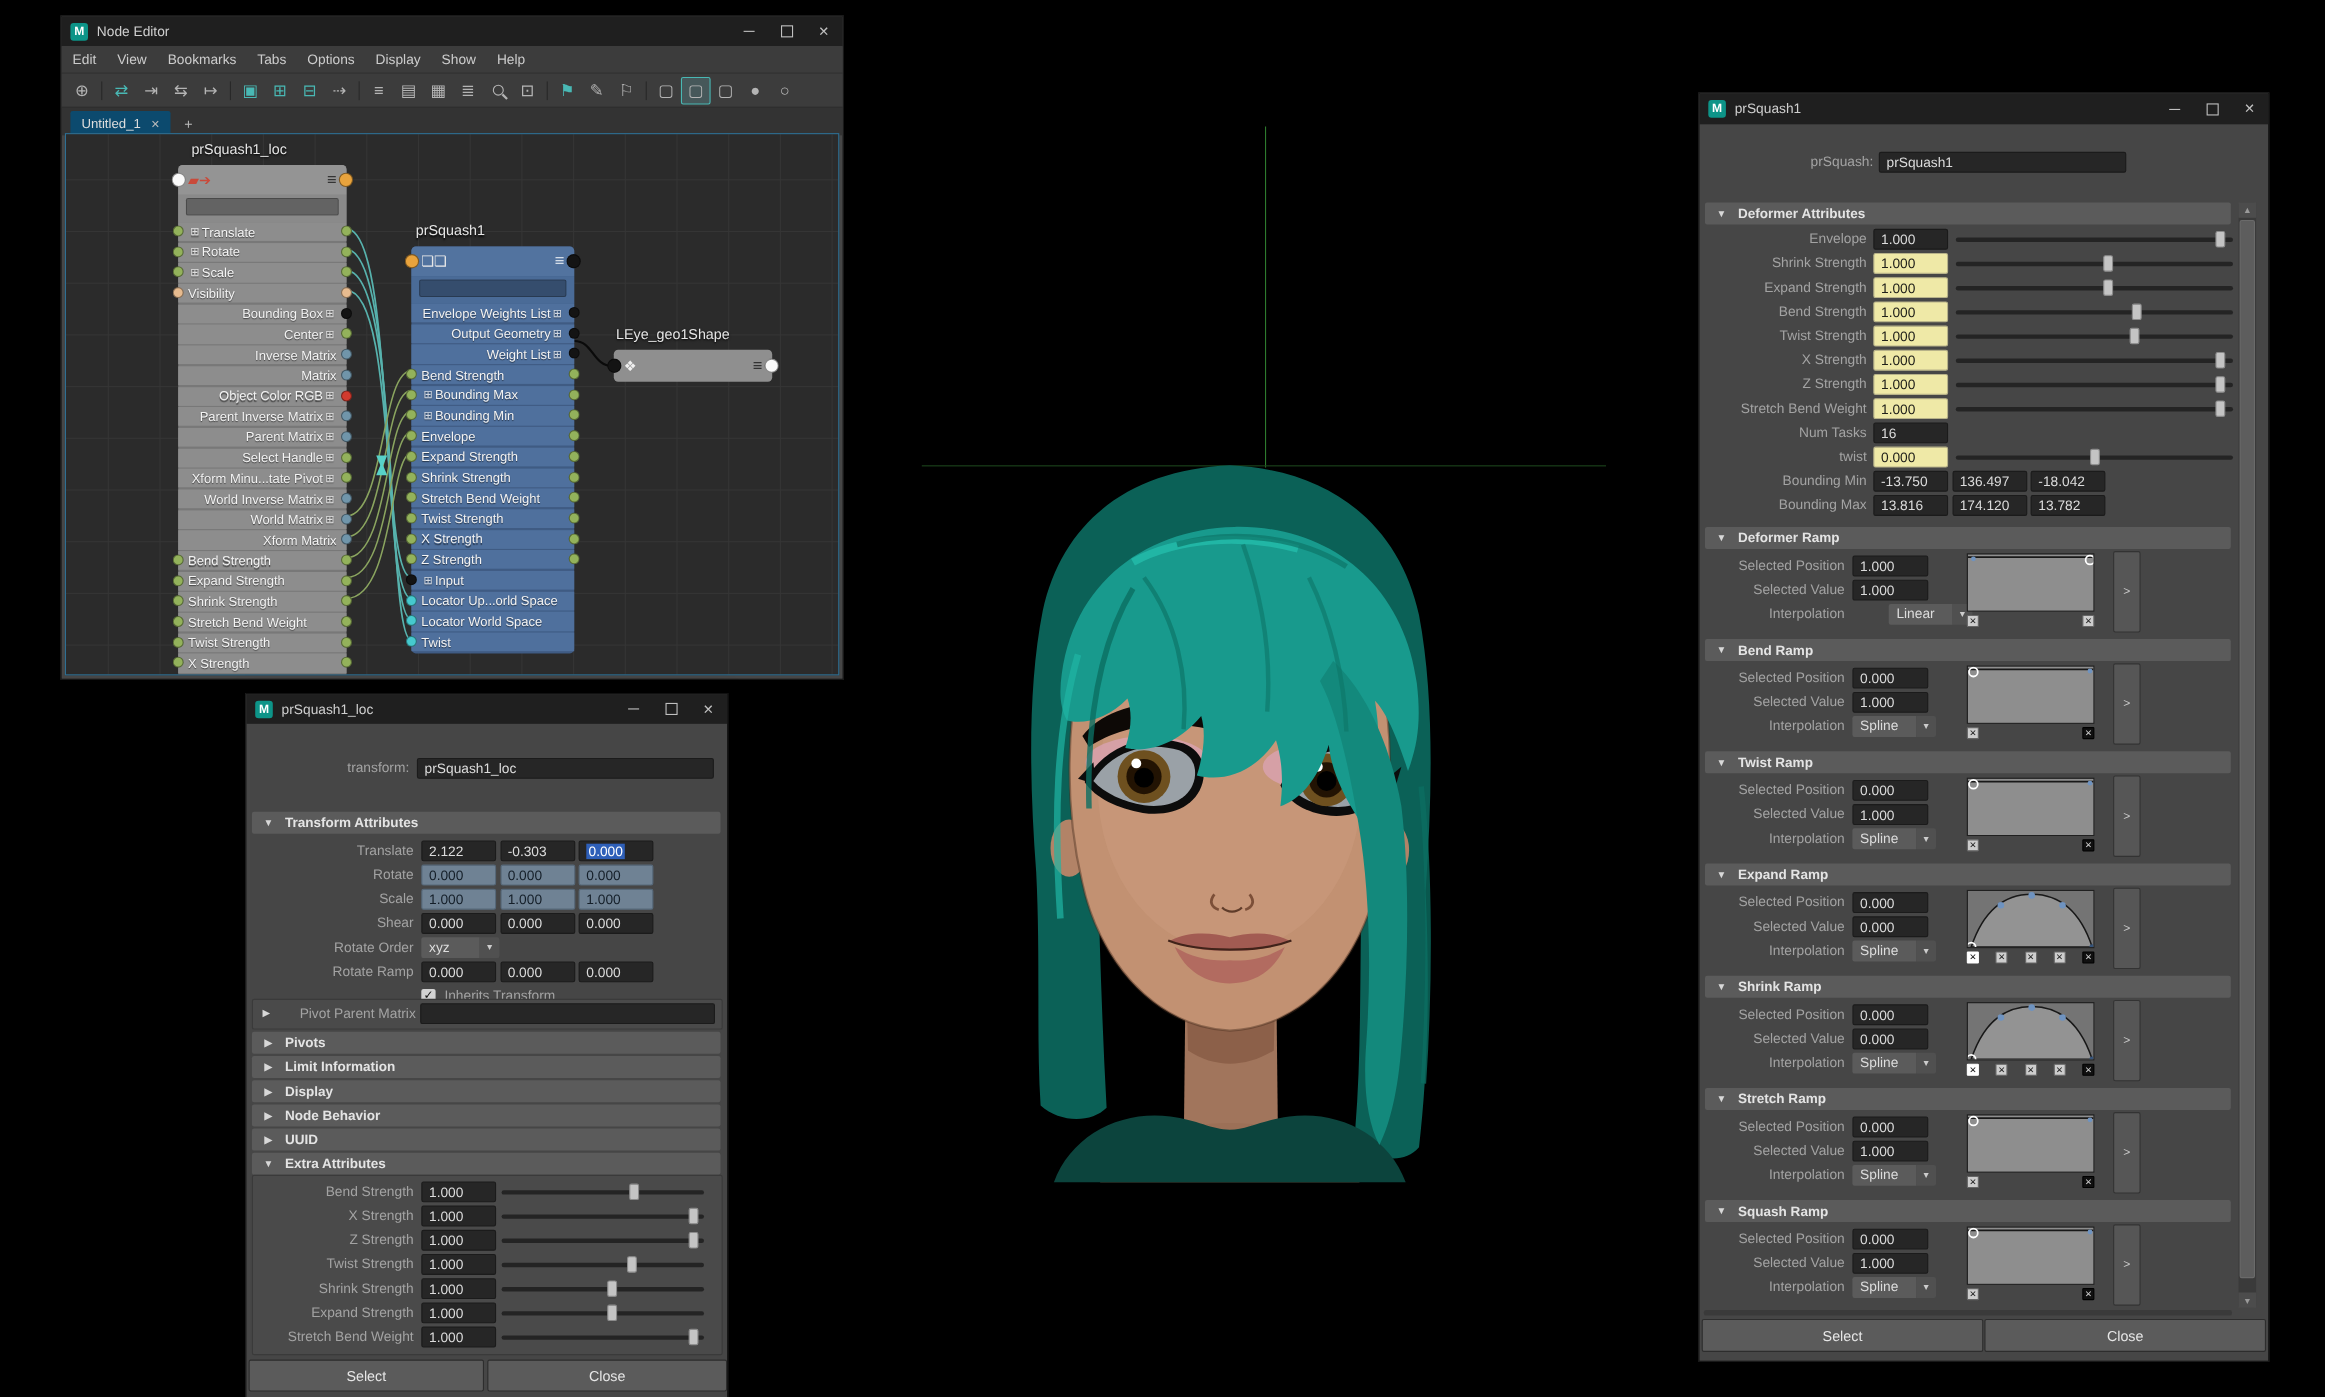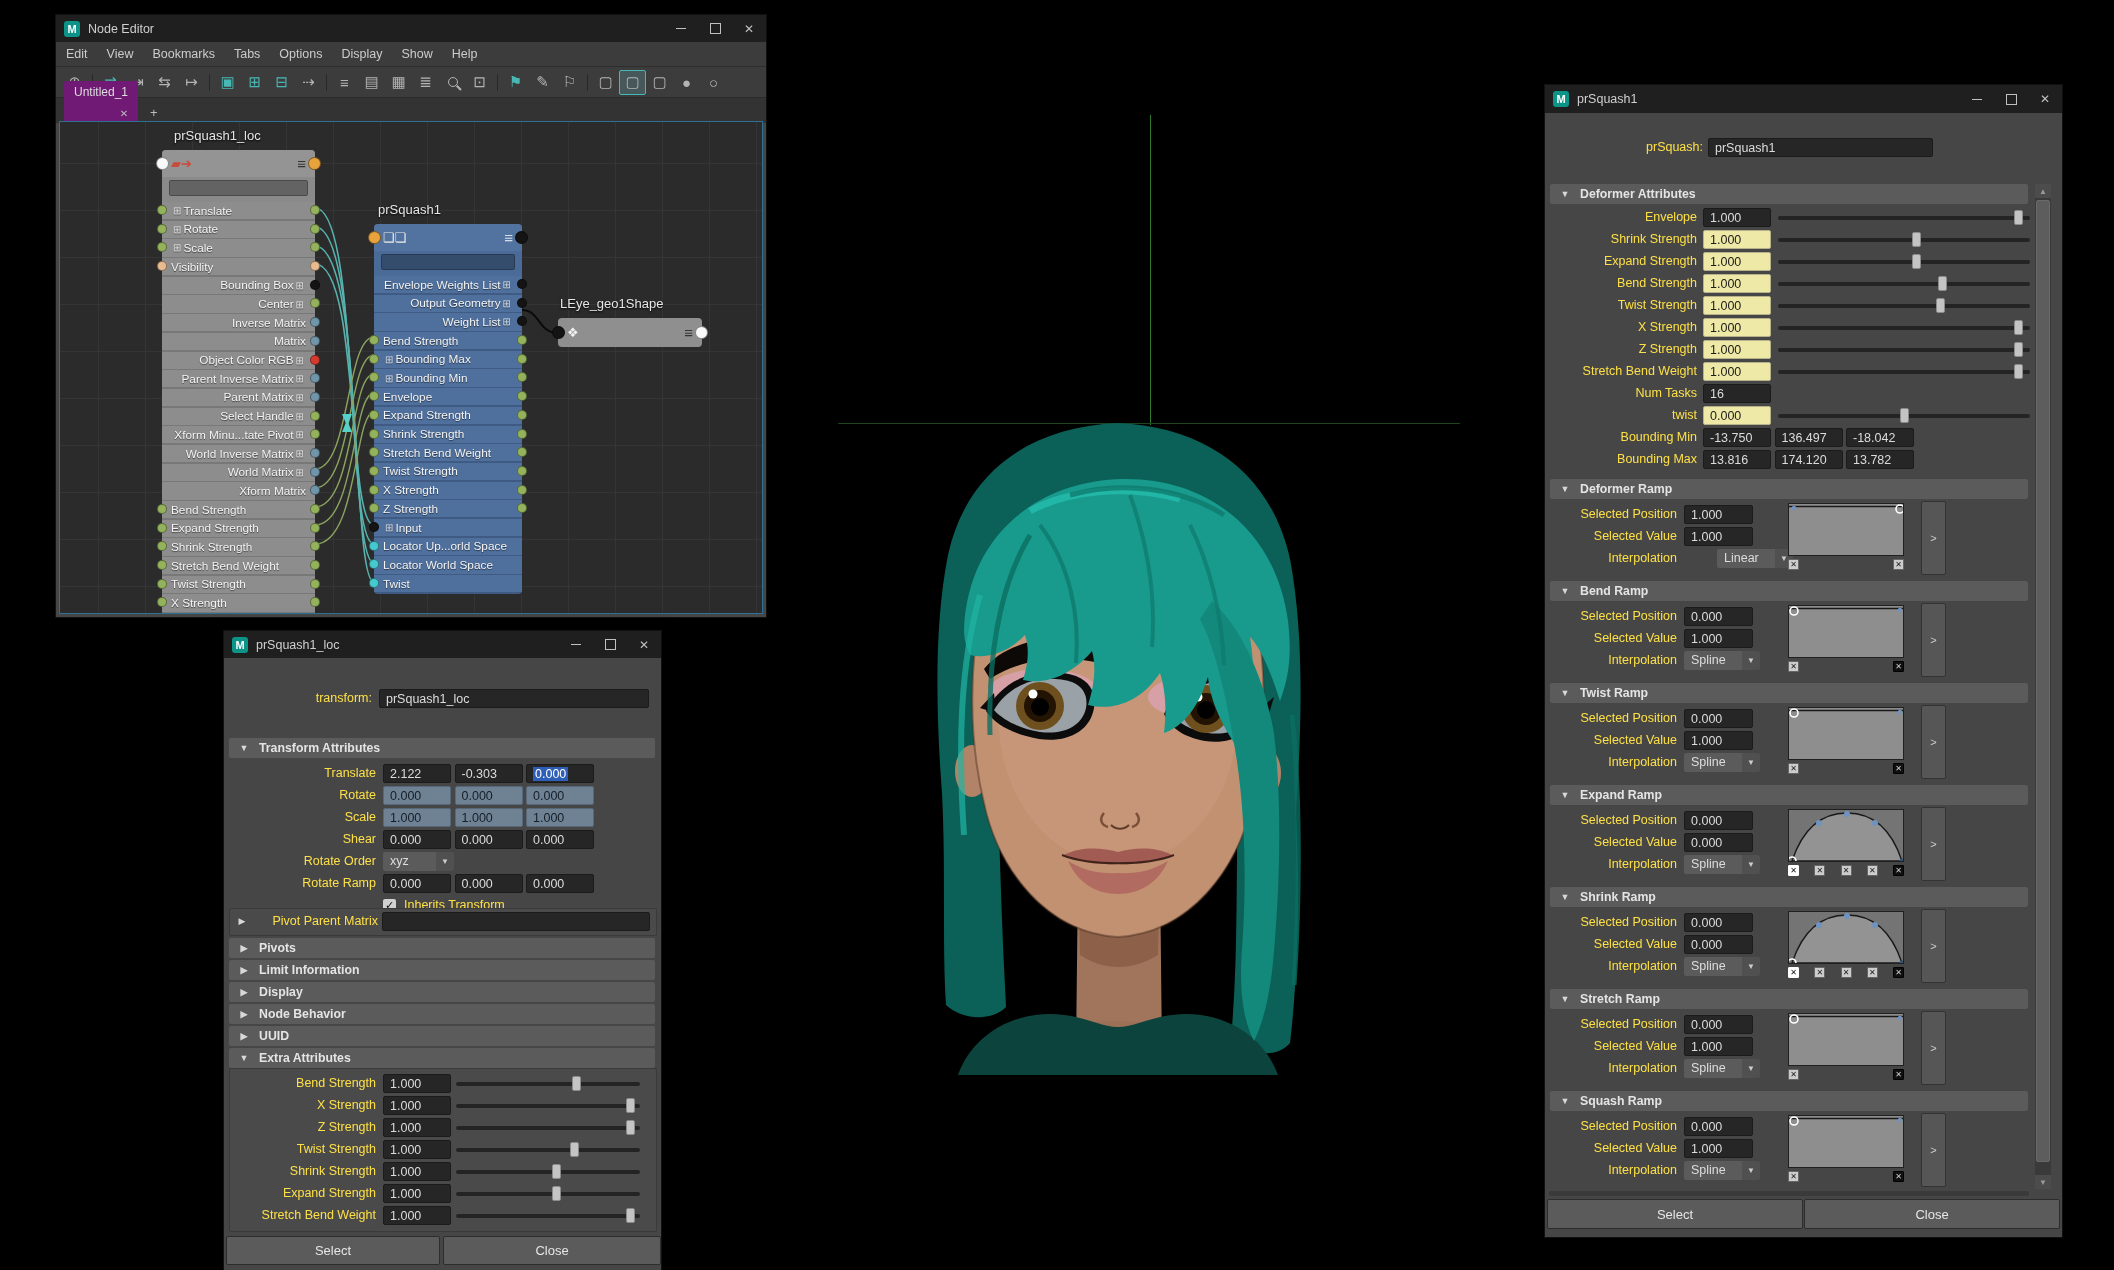--- a/index.html
+++ b/index.html
@@ -19,21 +19,21 @@
   .menubar{height:24px;background:#3c3c3c;display:flex;align-items:center;padding:0 10px;gap:19px;border-bottom:1px solid #2e2e2e;}
   .mitem{color:#cccccc;font-size:12.5px;}
   .toolbar{height:30px;background:#3c3c3c;display:flex;align-items:center;padding:0 5px;border-bottom:1px solid #2b2b2b;}
   .tbi{width:25px;height:23px;display:flex;align-items:center;justify-content:center;color:#b4b4b4;font-size:15px;border:1px solid transparent;border-radius:2px;}
   .tbi.teal{color:#49b8b4;}
   .tbi.sel{border-color:#49b8b4;background:#46585a;}
   .tbsep{width:1px;height:17px;background:#282828;margin:0 4px;}
   .mag{width:8px;height:8px;border:1.5px solid #b4b4b4;border-radius:50%;position:relative;display:inline-block;}
   .mag::after{content:'';position:absolute;width:6px;height:1.6px;background:#b4b4b4;transform:rotate(45deg);right:-5px;bottom:-3px;}
   .tabbar{height:25px;background:#333;display:flex;align-items:flex-end;padding-left:8px;gap:4px;}
-  .tab{background:#701a75;color:#ddd;font-size:12px;padding:4px 10px;display:flex;gap:9px;align-items:flex-end;border-radius:2px 2px 0 0;flex-direction:column;}
+  .tab{background:#0c4a6e;color:#ddd;font-size:12px;padding:4px 10px;display:flex;gap:9px;align-items:flex-end;border-radius:2px 2px 0 0;}
   .tabclose{color:#bbb;font-size:10px;}
   .tabadd{color:#bbb;font-size:13px;padding:3px 8px;}
   .graph{position:absolute;left:3px;right:3px;top:106px;bottom:3px;background:#2b2b2b;border:1px solid #2e6f93;overflow:hidden;
          background-image:linear-gradient(#353535 1px,transparent 1px),linear-gradient(90deg,#353535 1px,transparent 1px);
          background-size:47px 47px;background-position:-9px -6px;}
   .nlabel{position:absolute;color:#e6e6e6;font-size:13px;text-shadow:0 1px 2px #000;}
   .node{position:absolute;border-radius:4px;}
   .nhdr{height:27px;border-radius:4px 4px 0 0;display:flex;align-items:center;justify-content:space-between;padding:0 9px;position:relative;}
   .nham{color:rgba(20,20,20,.75);font-size:15px;line-height:1;}
   .nficon{font-size:13px;}
@@ -48,21 +48,21 @@
   .node.locn .nrow{background:#8d8d8d;}
   .node.locn .nfield{background:#8a8a8a;}
   .node.sqn{background:#3f5b83;}
   .node.sqn .nhdr{background:#52739f;}
   .node.sqn .nrow{background:#4f709d;}
   .node.sqn .nfield{background:#4a6b97;}
   .node.shn{background:#8f8f8f;border-radius:4px;}
   .port{position:absolute;width:10px;height:10px;border-radius:50%;border:1px solid rgba(0,0,0,.4);box-sizing:border-box;}
   .bigport{position:absolute;width:13px;height:13px;border-radius:50%;border:1px solid rgba(0,0,0,.45);box-sizing:border-box;top:7px;}
   
-  .flabel{position:absolute;color:#fde047;font-size:12.5px;text-align:right;height:19px;line-height:19px;}
+  .flabel{position:absolute;color:#a3a3a3;font-size:12.5px;text-align:right;height:19px;line-height:19px;}
   .field{position:absolute;height:19px;line-height:19px;font-size:12.5px;padding-left:6px;border-radius:2px;box-sizing:border-box;overflow:hidden;}
   .f-dark{background:#262626;color:#dcdcdc;border:1px solid #1b1b1b;}
   .f-slate{background:#6f8294;color:#141e28;border:1px solid #566879;}
   .f-yellow{background:#efe9a7;color:#20201a;border:1px solid #b7b289;}
   .selbg{background:#2e5fb8;color:#fff;padding:0 2px;}
   .track{position:absolute;height:4px;background:#242424;border-radius:2px;}
   .knob{position:absolute;width:9px;height:15px;background:#c4c4c4;border:1px solid #8b8b8b;border-radius:2px;box-sizing:border-box;}
   .secbar{position:absolute;height:20px;background:#5b5b5b;border-radius:2px;display:flex;align-items:center;
           color:#e4e4e4;font-weight:bold;font-size:12.3px;}
   .secarrow{width:30px;text-align:center;font-size:9px;color:#d8d8d8;}

